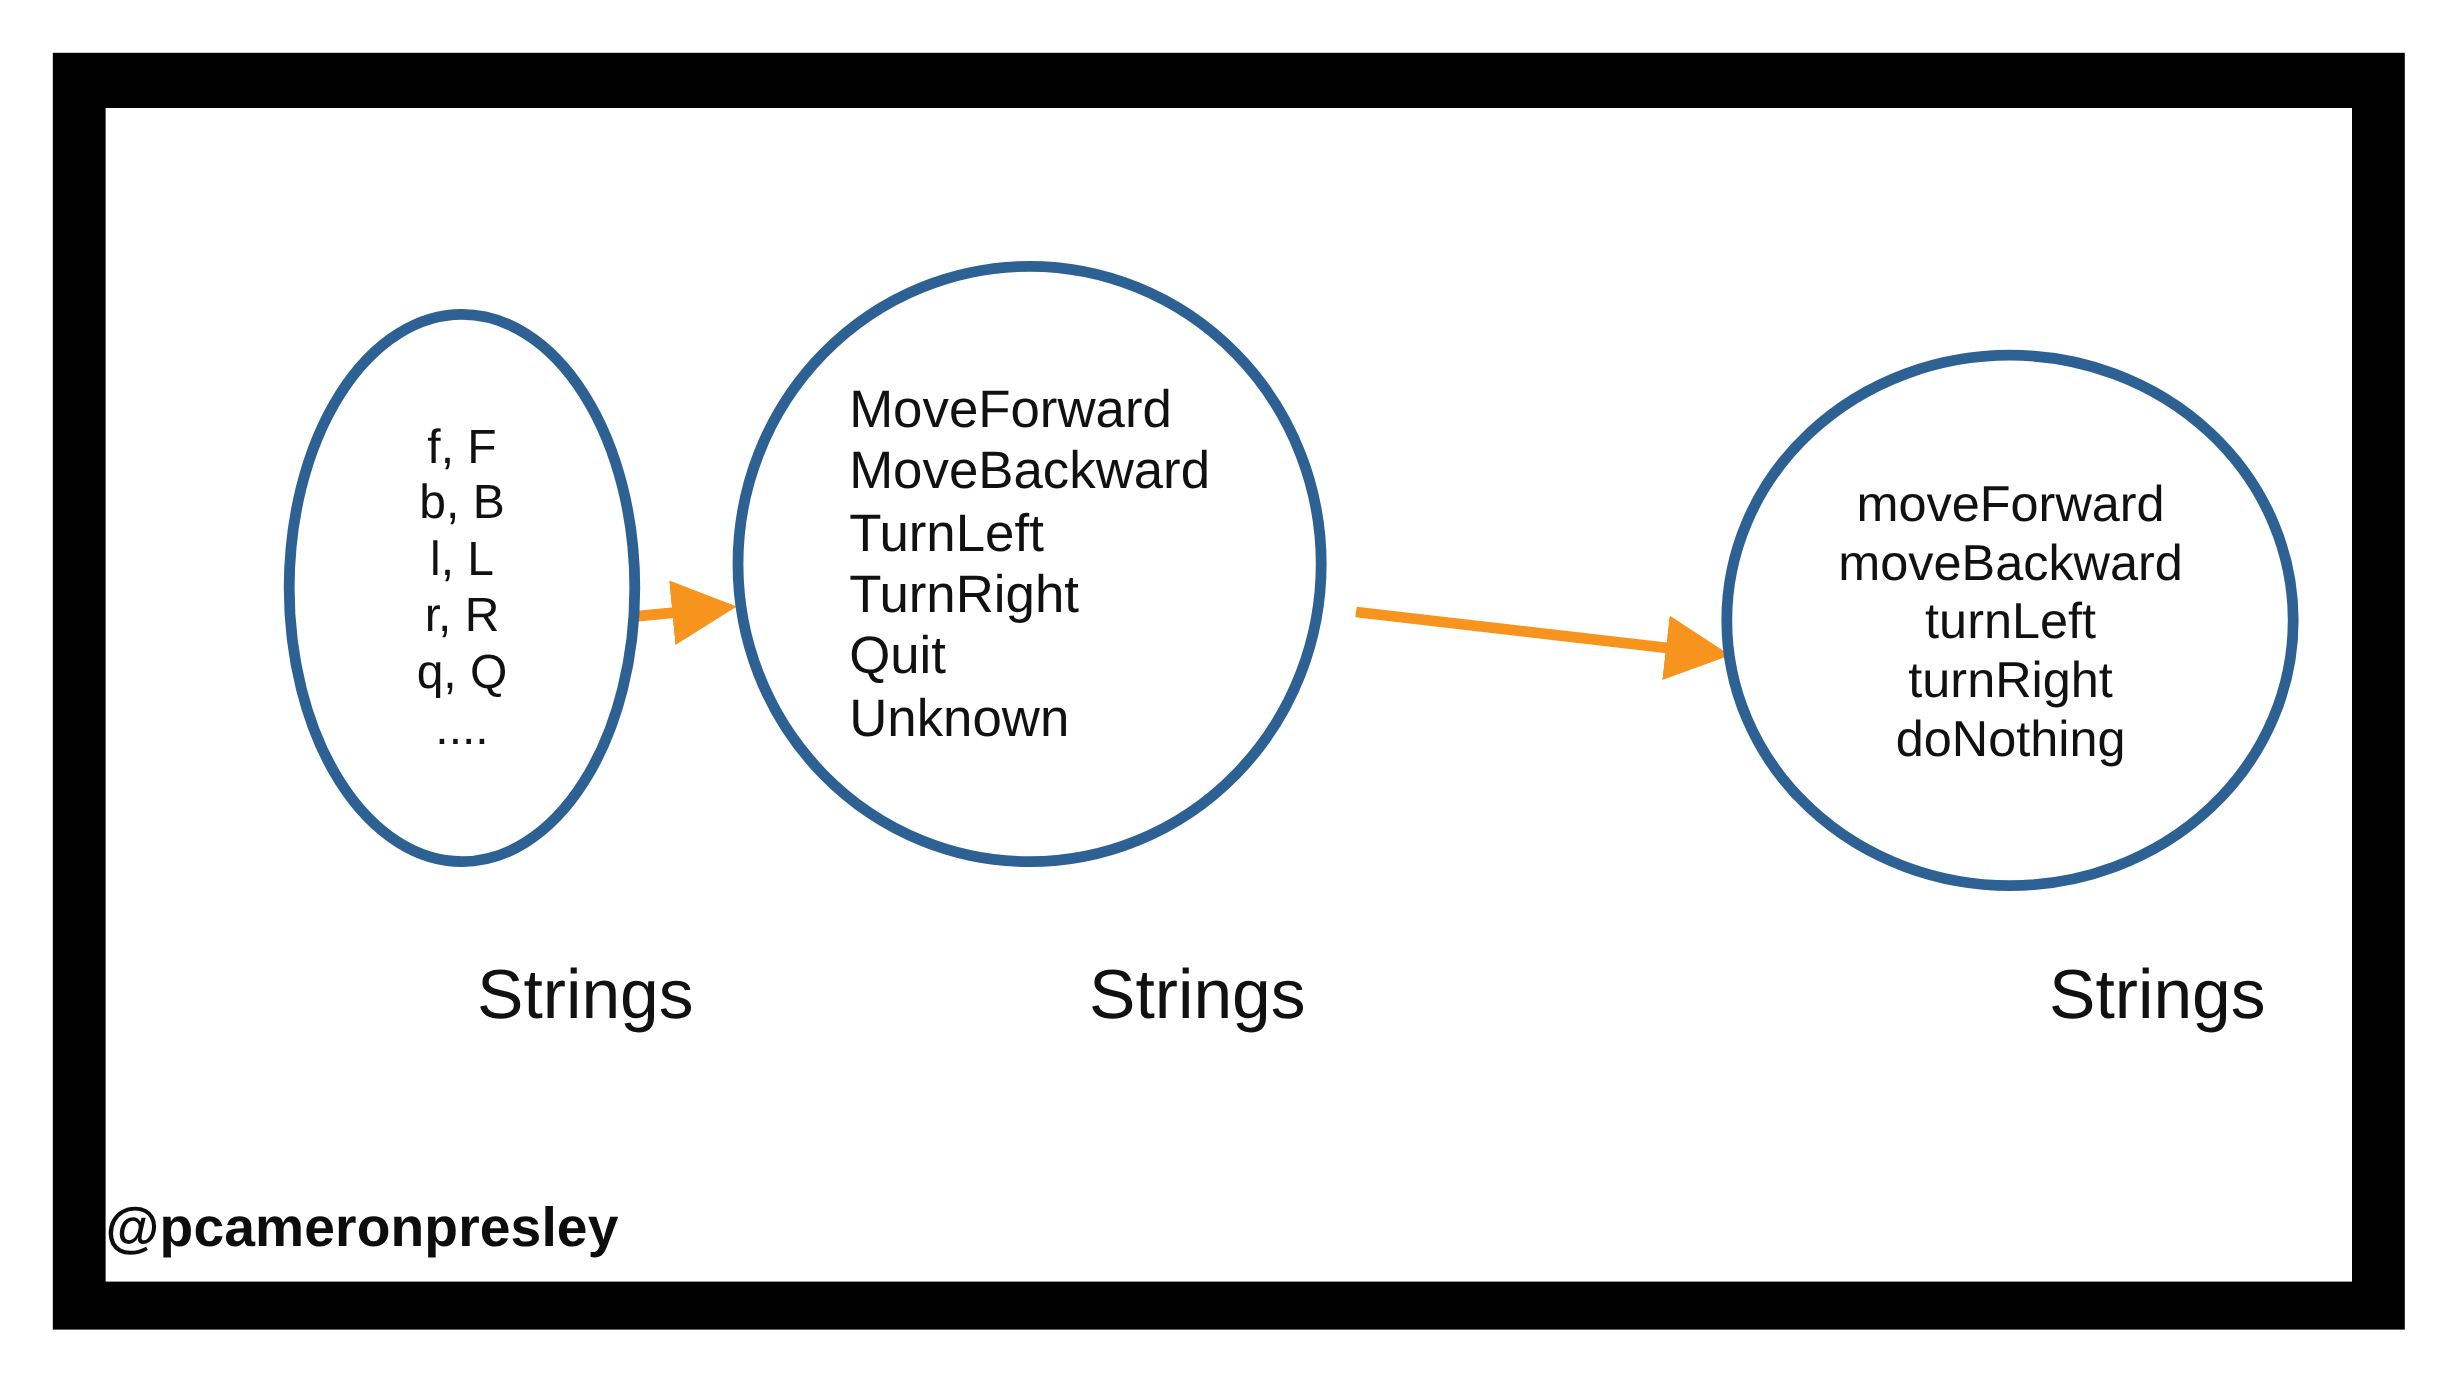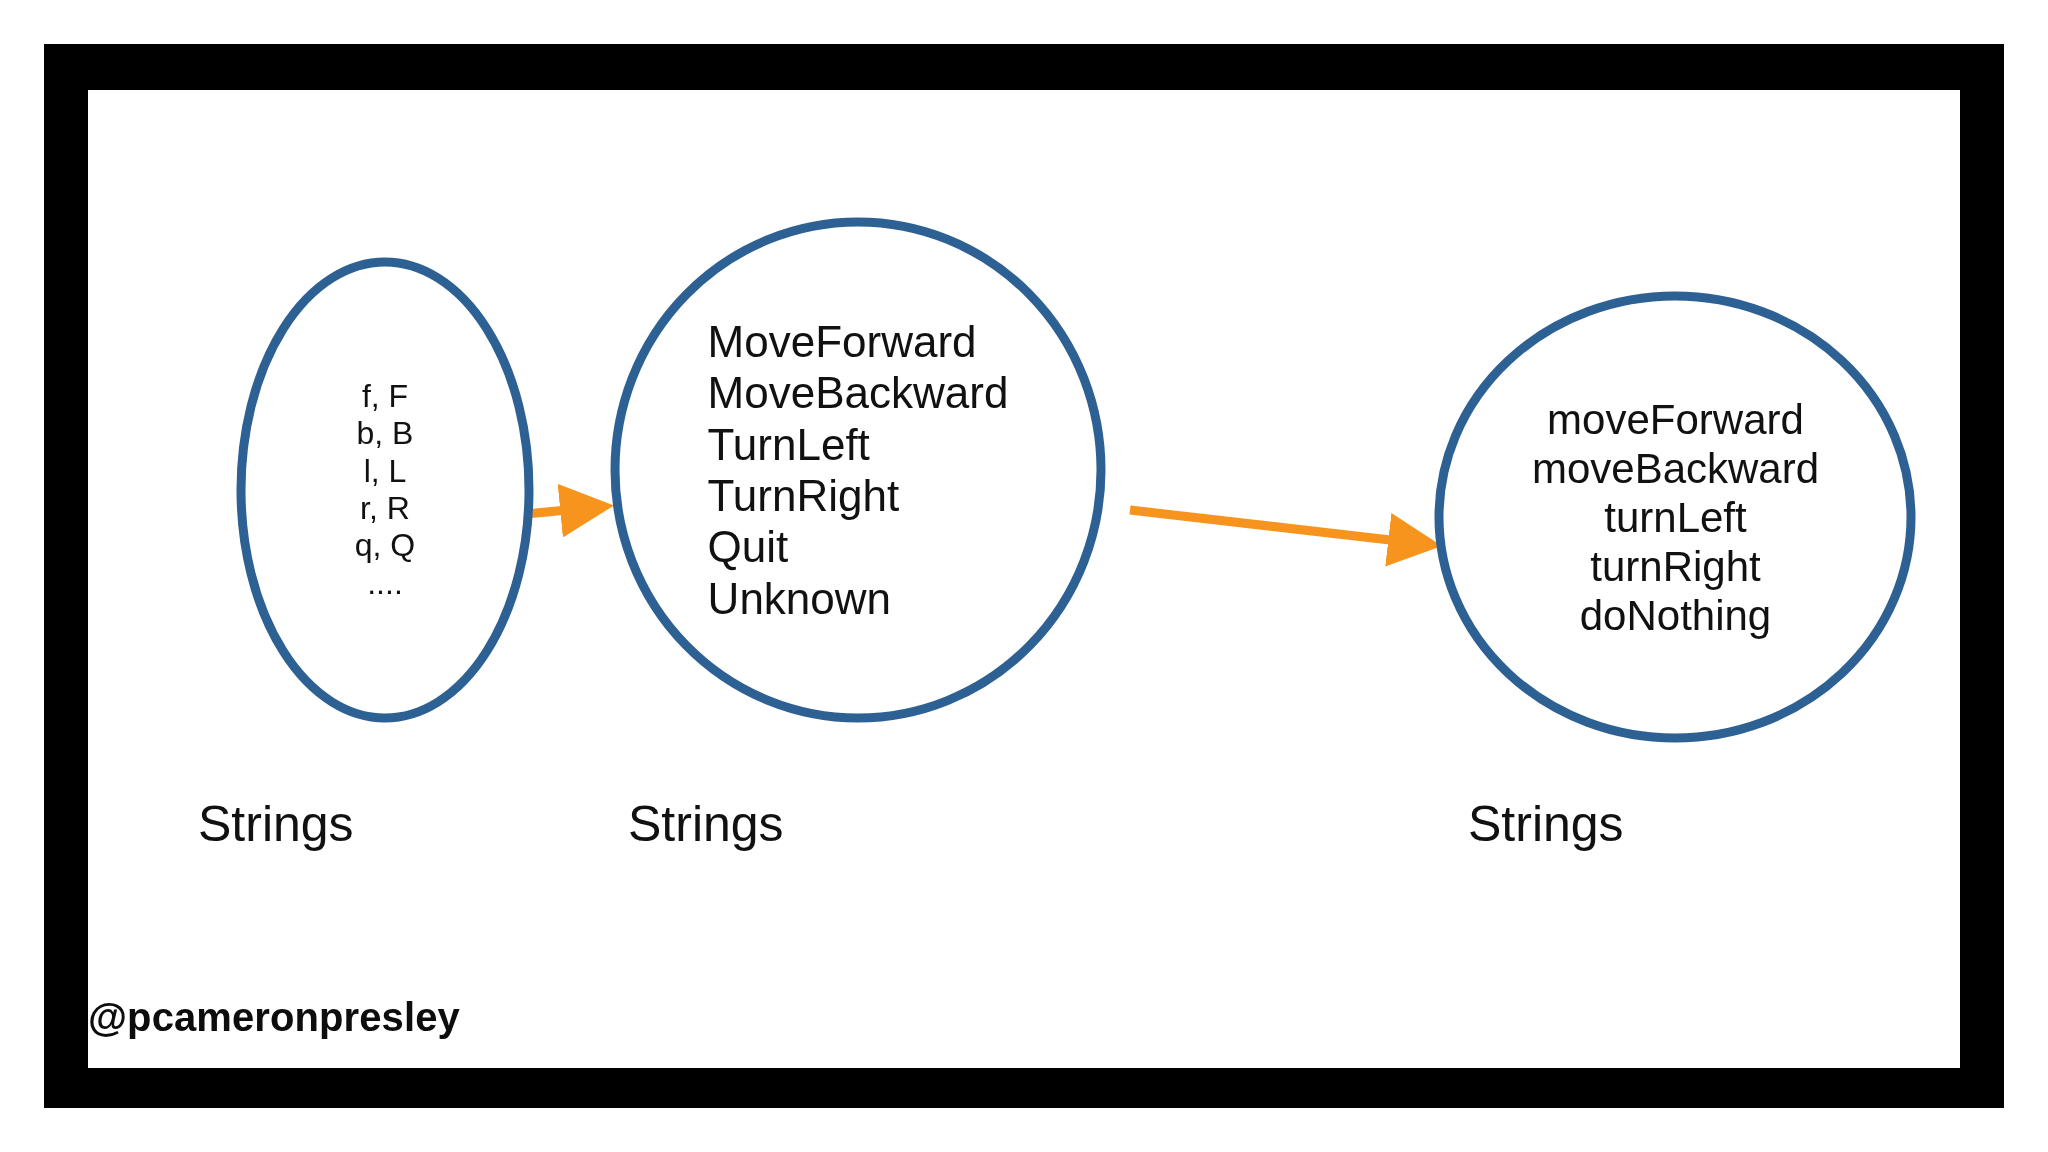--- a/index.html
+++ b/index.html
@@ -52,45 +52,45 @@
     position:relative;
     z-index:2;
     text-align:center;
     color:#111111;
     line-height:1.17;
     white-space:nowrap;
   }
 
   
   #g-strings        { left:146px; top:165px; width:302px; height:470px; }
-  #g-strings .ellipse-text { font-size:32px; }
+  #g-strings .ellipse-text { font-size:40px; }
 
   
   #g-commands       { left:520px; top:125px; width:500px; height:510px; }
   #g-commands .ellipse-text { font-size:44px; }
 
   
   #g-action         { left:1345px; top:200px; width:485px; height:455px; }
   #g-action .ellipse-text { font-size:42px; }
 
   .caption {
     position:absolute;
-    text-align:left;
-    font-size:50px;
+    text-align:right;
+    font-size:58px;
     color:#111111;
     white-space:nowrap;
   }
   #cap-strings  { left:110px;  top:705px; width:380px; }
   #cap-commands { left:540px;  top:705px; width:460px; }
   #cap-action   { left:1380px; top:705px; width:420px; }
 
   #watermark {
     position:absolute;
     left:0px; top:905px;
-    font-size:40px;
+    font-size:46px;
     font-weight:700;
     color:#0d0d0d;
     letter-spacing:0.1px;
     white-space:nowrap;
   }
   .arrow-layer {
     position:absolute;
     left:0; top:0; width:1872px; height:978px;
     pointer-events:none;
   }

